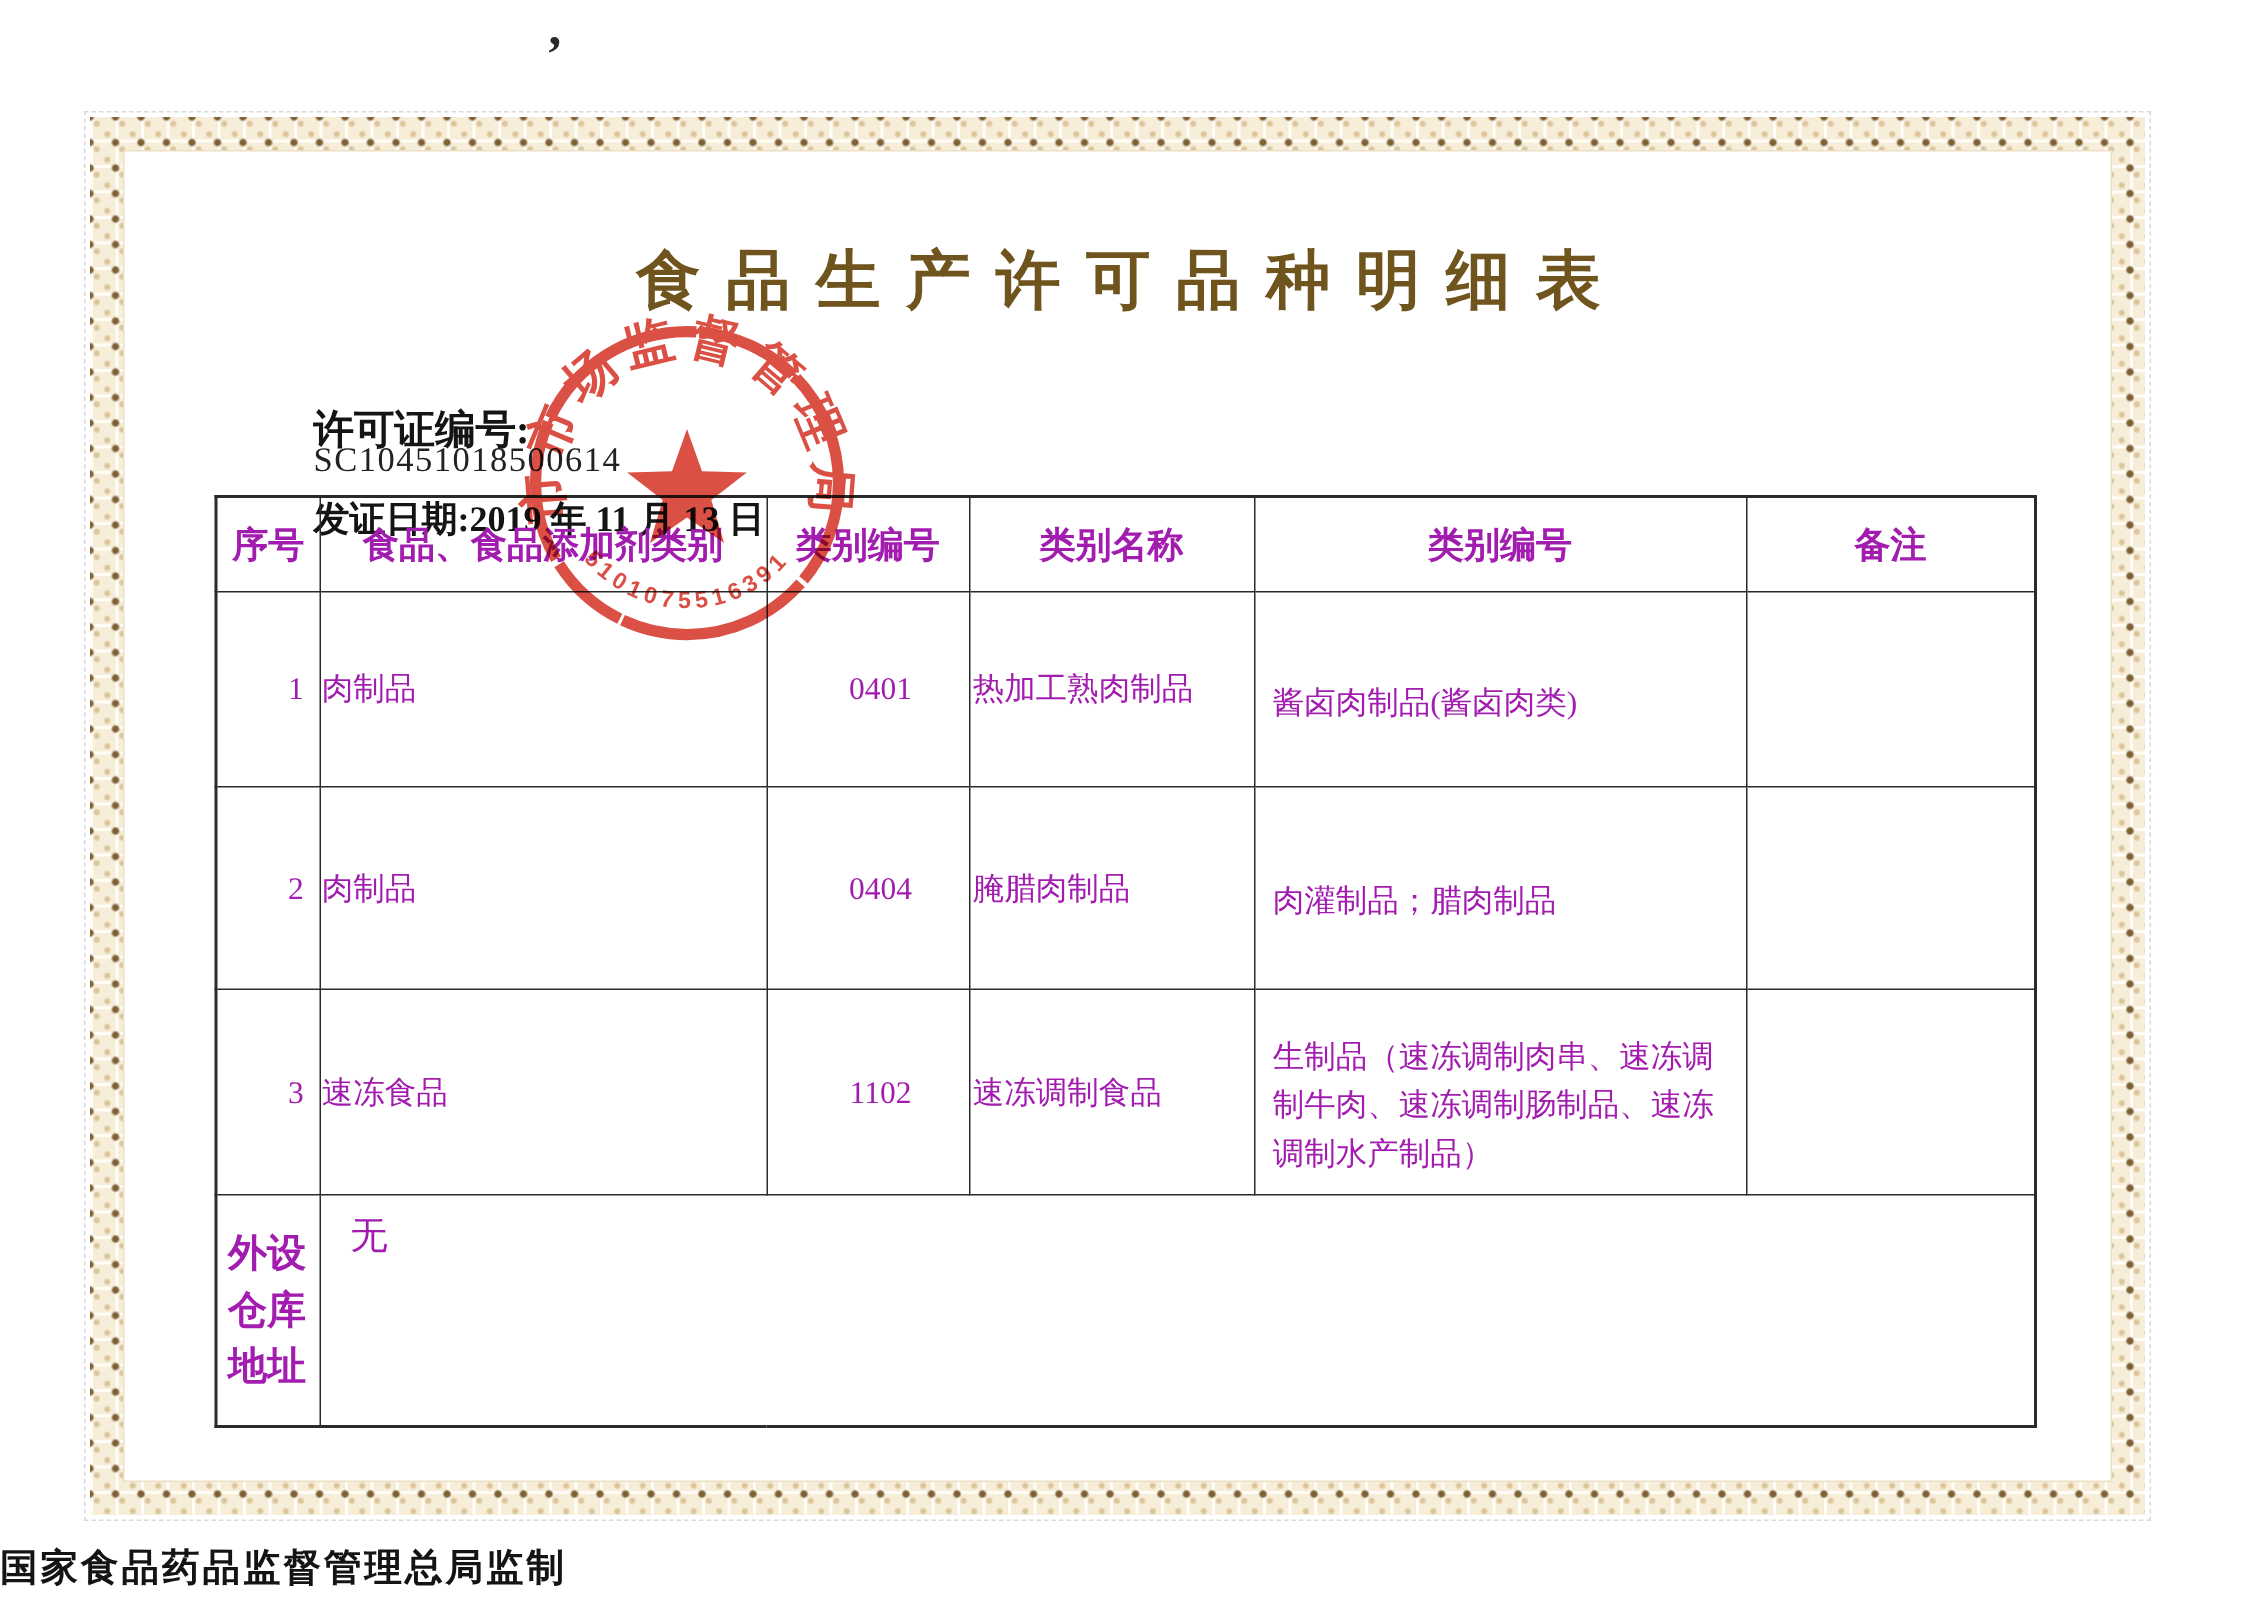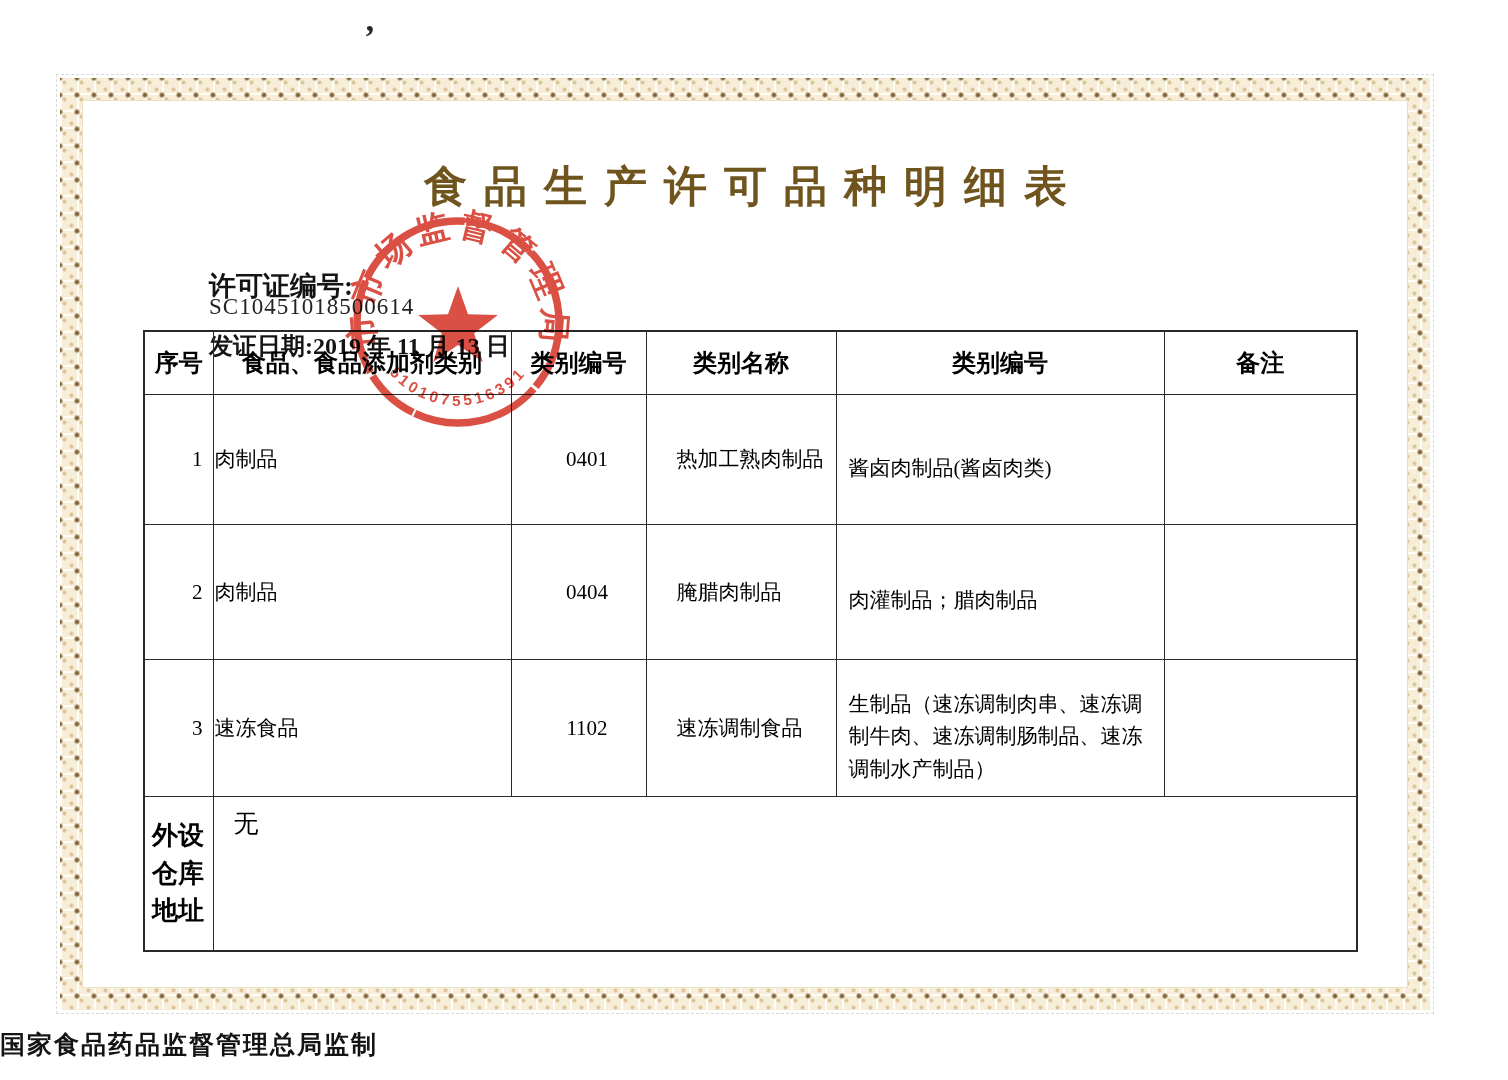--- a/index.html
+++ b/index.html
@@ -39,29 +39,29 @@
   .license-number{
     font-size:23px;color:#222;margin-left:6px;transform:translateY(-10px);letter-spacing:1px;
   }
   .license-issue{font-size:24px;font-weight:bold;margin-left:34px;color:#141414;}
   .license-valid{font-size:24px;font-weight:bold;margin-left:22px;color:#141414;}
   table.detail{
     position:absolute;left:143px;top:330px;border-collapse:collapse;table-layout:fixed;
     width:1213px;border:2.5px solid #2a2a2a;
   }
   table.detail th,table.detail td{
-    border:1.6px solid #2a2a2a;color:#000000;overflow:hidden;
+    border:1.6px solid #2a2a2a;color:#a21caf;overflow:hidden;
   }
   tr.hdr th{font-size:24px;font-weight:bold;text-align:center;height:60px;}
   tr.body-row{vertical-align:middle;}
   tr.body-row td{font-size:21px;line-height:1.55;}
   td.cell-no{text-align:right;padding-right:10px;}
   td.cell-category{}
   td.cell-code{padding-left:18px;text-align:center;}
-  td.cell-name{padding-left:30px;}
+  td.cell-name{padding-left:2px;}
   td.cell-detail{padding:23px 10px 6px 12px;}
   .row-1{height:130px;}
   .row-2{height:135px;}
   .row-3{height:137px;}
   tr.storage-row{height:117px;}
   th.storage-label{
     font-size:26px;font-weight:bold;vertical-align:middle;padding:20px 7px;
     line-height:1.45;word-break:break-all;text-align:left;
   }
   td.storage-value{

